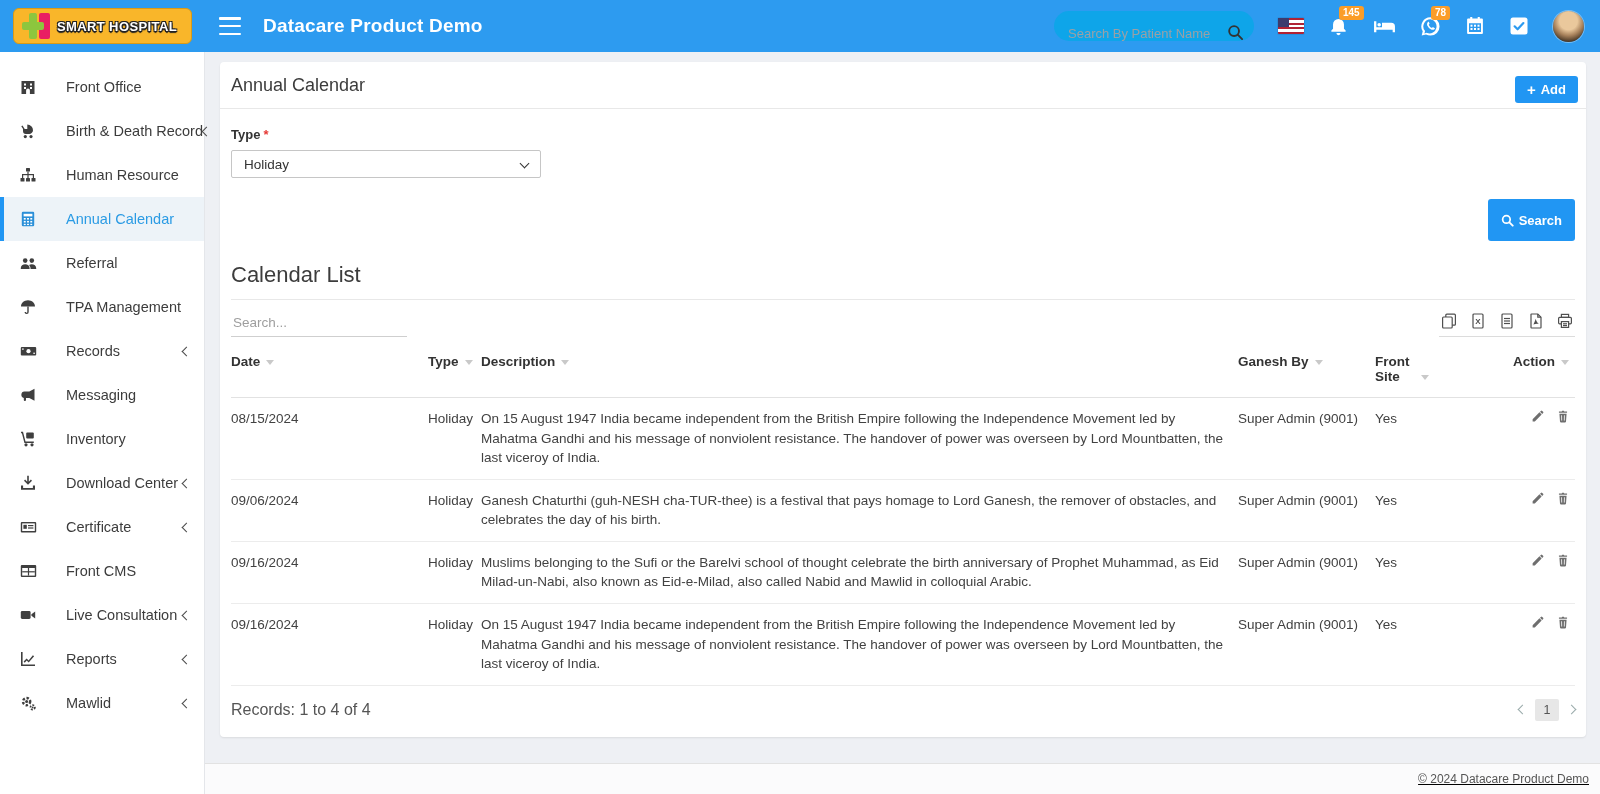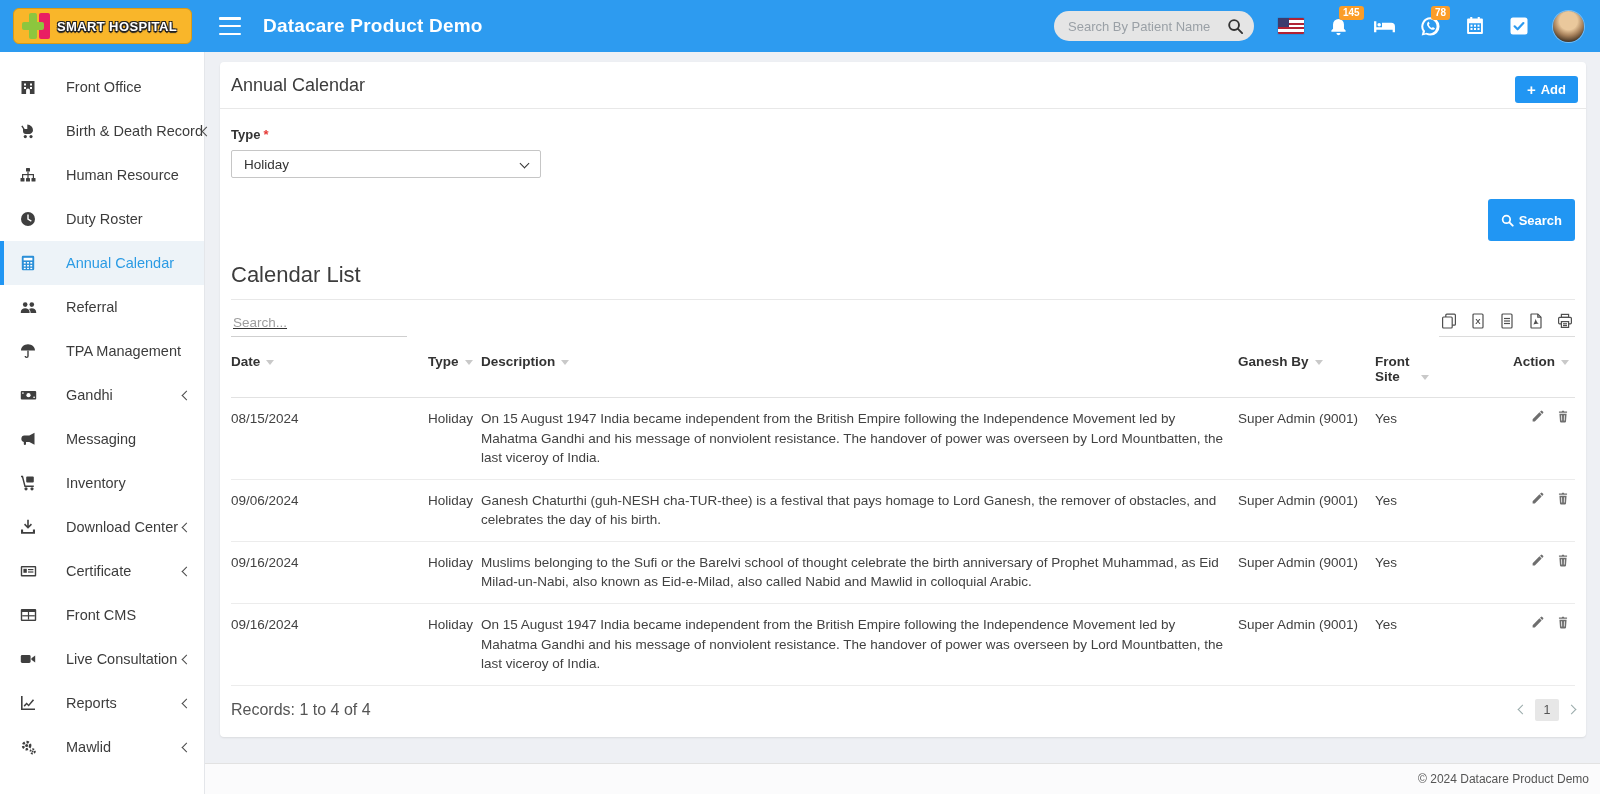--- a/index.html
+++ b/index.html
@@ -13,21 +13,21 @@
   .logo-mark { position:relative; width:28px; height:26px; }
   .logo-mark .pink { position:absolute; right:0; top:0; width:11px; height:26px; background:#e91e63; border-radius:2px; }
   .logo-mark .cross-v { position:absolute; left:7px; top:0; width:8px; height:26px; background:#8cc63e; border-radius:2px; }
   .logo-mark .cross-h { position:absolute; left:0; top:9px; width:22px; height:8px; background:#8cc63e; border-radius:2px; }
   .logo-text { font-size:13px; font-weight:800; color:#fff; letter-spacing:.4px; white-space:nowrap;
     text-shadow:-1px -1px 0 #222,1px -1px 0 #222,-1px 1px 0 #222,1px 1px 0 #222,0 2px 1px #222; }
   .hamburger { margin-left:14px; width:22px; height:18px; display:flex; flex-direction:column; justify-content:space-between; cursor:pointer; background:none; border:none; }
   .hamburger span { display:block; height:2.5px; background:#fff; border-radius:1px; }
   .app-title { color:#fff; font-size:19px; font-weight:700; margin-left:22px; letter-spacing:.2px; }
   .topbar-right { margin-left:auto; display:flex; align-items:center; gap:24px; padding-right:16px; }
-  .search-pill { background:#e5e5e5; border-radius:16px; height:30px; width:200px; display:flex; align-items:center; padding:0 10px 0 14px; }
+  .search-pill { background:#0ea5e9; border-radius:16px; height:30px; width:200px; display:flex; align-items:flex-end; padding:0 10px 0 14px; }
   .search-pill input { border:none; outline:none; flex:1; min-width:0; font-size:13px; color:#333; background:transparent; }
   .search-pill input::placeholder { color:#9aa0a6; }
   .ic-wrap { position:relative; display:flex; align-items:center; cursor:pointer; }
   .ic-wrap svg { display:block; }
   .badge { position:absolute; top:-10px; left:11px; background:#fb9d28; color:#fff; font-size:10px; font-weight:700; line-height:1; padding:2px 4px; border-radius:3px;text-align:right; }
   .flag { width:26px; height:16px; background:repeating-linear-gradient(#b22234 0 2.3px,#fff 2.3px 4.6px); position:relative; border-radius:1px; box-shadow:0 0 0 1px rgba(0,0,0,.08); }
   .flag::before { content:""; position:absolute; left:0; top:0; width:11px; height:8.5px; background:#3c3b6e; }
   .avatar { width:31px; height:31px; border-radius:50%; background:radial-gradient(circle at 50% 32%, #eac89c 0 34%, #a8825c 56%, #4e3b28 78%, #35281b); box-shadow:0 0 0 1px rgba(255,255,255,.35); cursor:pointer; }
 
   
@@ -50,21 +50,21 @@
   .btn-add .plus { font-size:15px; font-weight:800; line-height:1; }
   .card-body { padding:0 11px 16px; }
   .form-label { margin-top:18px; font-size:13px; font-weight:700; color:#333; }
   .req { color:#e53935; margin-left:3px; }
   .select-box { margin-top:8px; width:310px; height:28px; border:1px solid #c6c6c6; border-radius:2px; display:flex; align-items:center; padding:0 12px; font-size:13.5px; color:#333; cursor:pointer; position:relative; background:#fff; }
   .select-chev { position:absolute; right:12px; top:9px; width:7px; height:7px; border-right:1.8px solid #333; border-bottom:1.8px solid #333; transform:rotate(45deg); }
   .search-btn-row { display:flex; justify-content:flex-end; margin-top:21px; }
   .btn-search { height:42px; padding:0 13px; }
   .section-title { margin-top:21px; font-size:22px; font-weight:500; color:#3c3c3c; padding-bottom:11px; border-bottom:1px solid #e8e8e8; }
   .table-toolbar { margin-top:12px; display:flex; justify-content:space-between; align-items:flex-end; }
-  .tbl-search { border:none; border-bottom:1px solid #cfcfcf; outline:none; width:176px; font-size:13.5px; padding:3px 2px 6px; color:#333; font-family:inherit;text-decoration:underline; }
+  .tbl-search { border:none; border-bottom:1px solid #cfcfcf; outline:none; width:176px; font-size:13.5px; padding:3px 2px 6px; color:#333; font-family:inherit; }
   .tbl-search::placeholder { color:#9e9e9e; }
   .export-group { display:flex; gap:13px; border-bottom:1px solid #dcdcdc; padding:0 2px 7px; color:#4f4f4f; }
   .export-group .exp { cursor:pointer; display:flex; }
 
   table.grid { width:100%; border-collapse:collapse; table-layout:fixed; margin-top:13px; }
   .grid th { text-align:left; font-size:13.5px; font-weight:700; color:#333; padding:4px 8px 13px 0; border-bottom:1px solid #e2e2e2; vertical-align:top; cursor:pointer; }
   .grid td { font-size:13.5px; color:#424242; padding:11px 8px 11px 0; line-height:1.45; vertical-align:top; border-bottom:1px solid #ececec; }
   .caret { display:inline-block; width:0; height:0; border-left:4.5px solid transparent; border-right:4.5px solid transparent; border-top:5px solid #c9c9c9; margin-left:6px; vertical-align:middle; }
   th.col-frontsite .lbl { display:inline-block; width:40px; }
   th.col-action, td.col-action { text-align:right; padding-right:6px; }
@@ -72,21 +72,21 @@
   .row-actions .act { cursor:pointer; display:flex; }
 
   .table-foot { display:flex; justify-content:space-between; align-items:center; padding-top:13px; }
   .records { font-size:16px; color:#555; }
   .pager { display:flex; align-items:center; gap:9px; }
   .pg-chev { width:7px; height:7px; border-left:1.7px solid #9aa; border-bottom:1.7px solid #9aa; cursor:pointer; }
   .pg-chev.prev { transform:rotate(45deg); }
   .pg-chev.next { transform:rotate(-135deg); }
   .pg-num { width:24px; height:22px; background:#e7e7e7; border-radius:2px; font-size:12.5px; color:#555; display:flex; align-items:center; justify-content:center; cursor:pointer; }
 
-  .page-footer { position:absolute; left:205px; right:0; bottom:0; height:31px; background:#fbfbfc; border-top:1px solid #e2e2e2; display:flex; align-items:center; justify-content:flex-end; padding-right:11px; z-index:10; }
+  .page-footer { position:absolute; left:205px; right:0; bottom:0; height:31px; background:#fbfbfc; border-top:1px solid #e2e2e2; display:flex; align-items:center; justify-content:flex-end; padding-right:11px; z-index:10;text-decoration:underline; }
   .copyright { font-size:12px; color:#555; }
 </style>
 </head>
 <body>
 
 <header class="topbar">
   <div class="logo-zone">
     <div class="logo-box">
       <span class="logo-mark">
         <span class="pink"></span>
@@ -200,29 +200,20 @@
           <rect x="6" y="11" width="4" height="3.4" rx=".5"></rect>
           <rect x="11.5" y="11" width="4" height="3.4" rx=".5"></rect>
           <path d="M7.4 4.4h1.2V7h-1.2z"></path>
           <path d="M2 7h12v1.2H2z"></path>
           <path d="M2 7h1.2v4H2zm5.4 0h1.2v4H7.4zM12.8 7H14v4h-1.2z"></path>
         </svg>
       </span>
     <span class="nav-label">Human Resource</span>
   </div>
 
-  <div class="nav-item">
-    <span class="nav-ic">
-        <svg width="16" height="16" viewBox="0 0 16 16" fill="currentColor">
-          <circle cx="8" cy="8" r="7"></circle>
-          <path d="M8.7 3.6H7.3v5l3.7 2.2.7-1.2-3-1.8z" fill="#fff"></path>
-        </svg>
-      </span>
-    <span class="nav-label">Duty Roster</span>
-  </div>
 
   <div class="nav-item active">
     <span class="nav-ic">
         <svg width="16" height="16" viewBox="0 0 16 16" fill="currentColor">
           <path d="M3 .8h10a1.2 1.2 0 0 1 1.2 1.2v12a1.2 1.2 0 0 1-1.2 1.2H3A1.2 1.2 0 0 1 1.8 14V2A1.2 1.2 0 0 1 3 .8z"></path>
           <rect x="3.6" y="2.8" width="8.8" height="2.6" fill="#fff"></rect>
           <g fill="#fff">
             <rect x="3.8" y="7" width="1.9" height="1.6"></rect>
             <rect x="7.05" y="7" width="1.9" height="1.6"></rect>
             <rect x="10.3" y="7" width="1.9" height="1.6"></rect>
@@ -262,21 +253,21 @@
 
   <div class="nav-item">
     <span class="nav-ic">
         <svg width="17" height="16" viewBox="0 0 17 16" fill="currentColor">
           <rect x="0.8" y="4" width="15.4" height="8.4" rx="1"></rect>
           <circle cx="8.5" cy="8.2" r="2.1" fill="#fff"></circle>
           <rect x="2.2" y="5.4" width="1.4" height="1.4" fill="#fff"></rect>
           <rect x="13.4" y="9.6" width="1.4" height="1.4" fill="#fff"></rect>
         </svg>
       </span>
-    <span class="nav-label">Gandhi</span>
+    <span class="nav-label">Records</span>
     <span class="nav-chev"></span>
   </div>
 
   <div class="nav-item">
     <span class="nav-ic">
         <svg width="16" height="16" viewBox="0 0 16 16" fill="currentColor">
           <path d="M14.5 1.8v12l-5.2-2.9H6v2a1.1 1.1 0 0 1-2.2 0v-2A3.2 3.2 0 0 1 4.3 4.6h5z"></path>
         </svg>
       </span>
     <span class="nav-label">Messaging</span>

